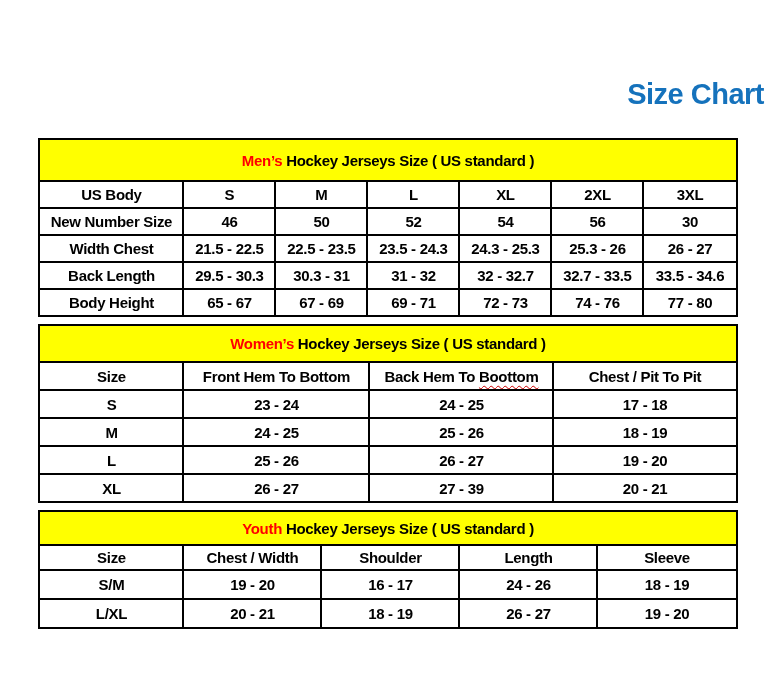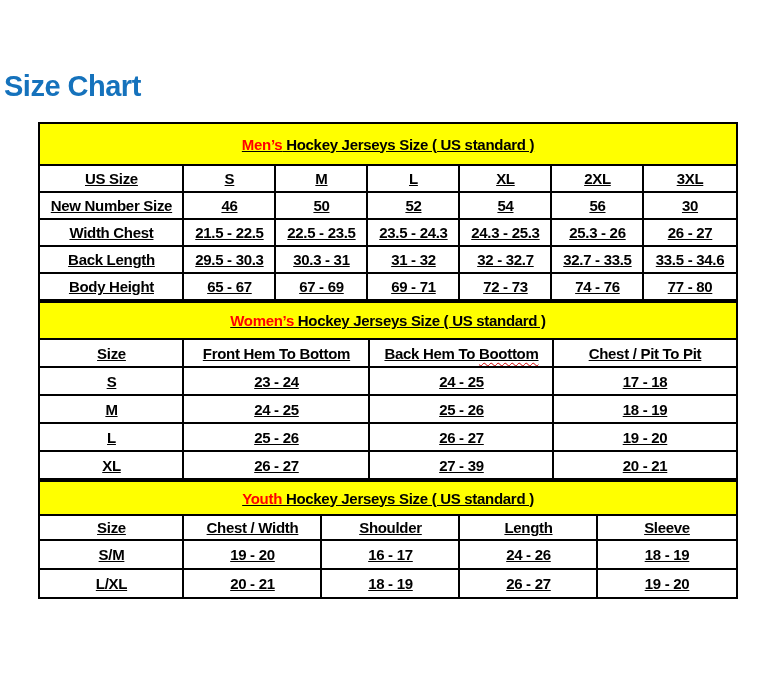--- a/index.html
+++ b/index.html
@@ -7,36 +7,35 @@
     padding: 0;
     background: #ffffff;
   }
   body {
     width: 776px;
     height: 692px;
     font-family: "Liberation Sans", sans-serif;
     overflow: hidden;
   }
   .page-title {
-    margin: 4px;
+    margin: 12px;
     padding-top: 64px;
     padding-bottom: 14px;
-    text-align: left;
+    text-align: right;
     color: #1572BC;
     font-size: 29px;
     font-weight: bold;
     letter-spacing: -0.5px;
     line-height: 36px;
   }
   table.size-table {
     width: 697px;
-    margin: 2px auto;
+    margin: 9px auto;
     border-collapse: collapse;
     table-layout: fixed;
-    text-decoration: underline;
   }
   table.size-table + table.size-table {
     margin-top: -2px; 
   }
   .size-table td, .size-table th {
     border: 2px solid #000000;
     text-align: center;
     vertical-align: middle;
     font-weight: bold;
     font-size: 15px;
@@ -83,21 +82,21 @@
       <col style="width:92px">
       <col style="width:93px">
   </colgroup>
   <tbody>
       <tr>
     <td class="band-cell band-men" colspan="7">
       <span class="accent-red">Men’s</span><span> Hockey Jerseys Size ( US standard )</span>
     </td>
   </tr>
   <tr class="header-row">
-    <th>US Size</th>
+    <th>US Body</th>
     <th>S</th>
     <th>M</th>
     <th>L</th>
     <th>XL</th>
     <th>2XL</th>
     <th>3XL</th>
   </tr>
   <tr class="data-row">
     <td>New Number Size</td>
     <td>46</td>

